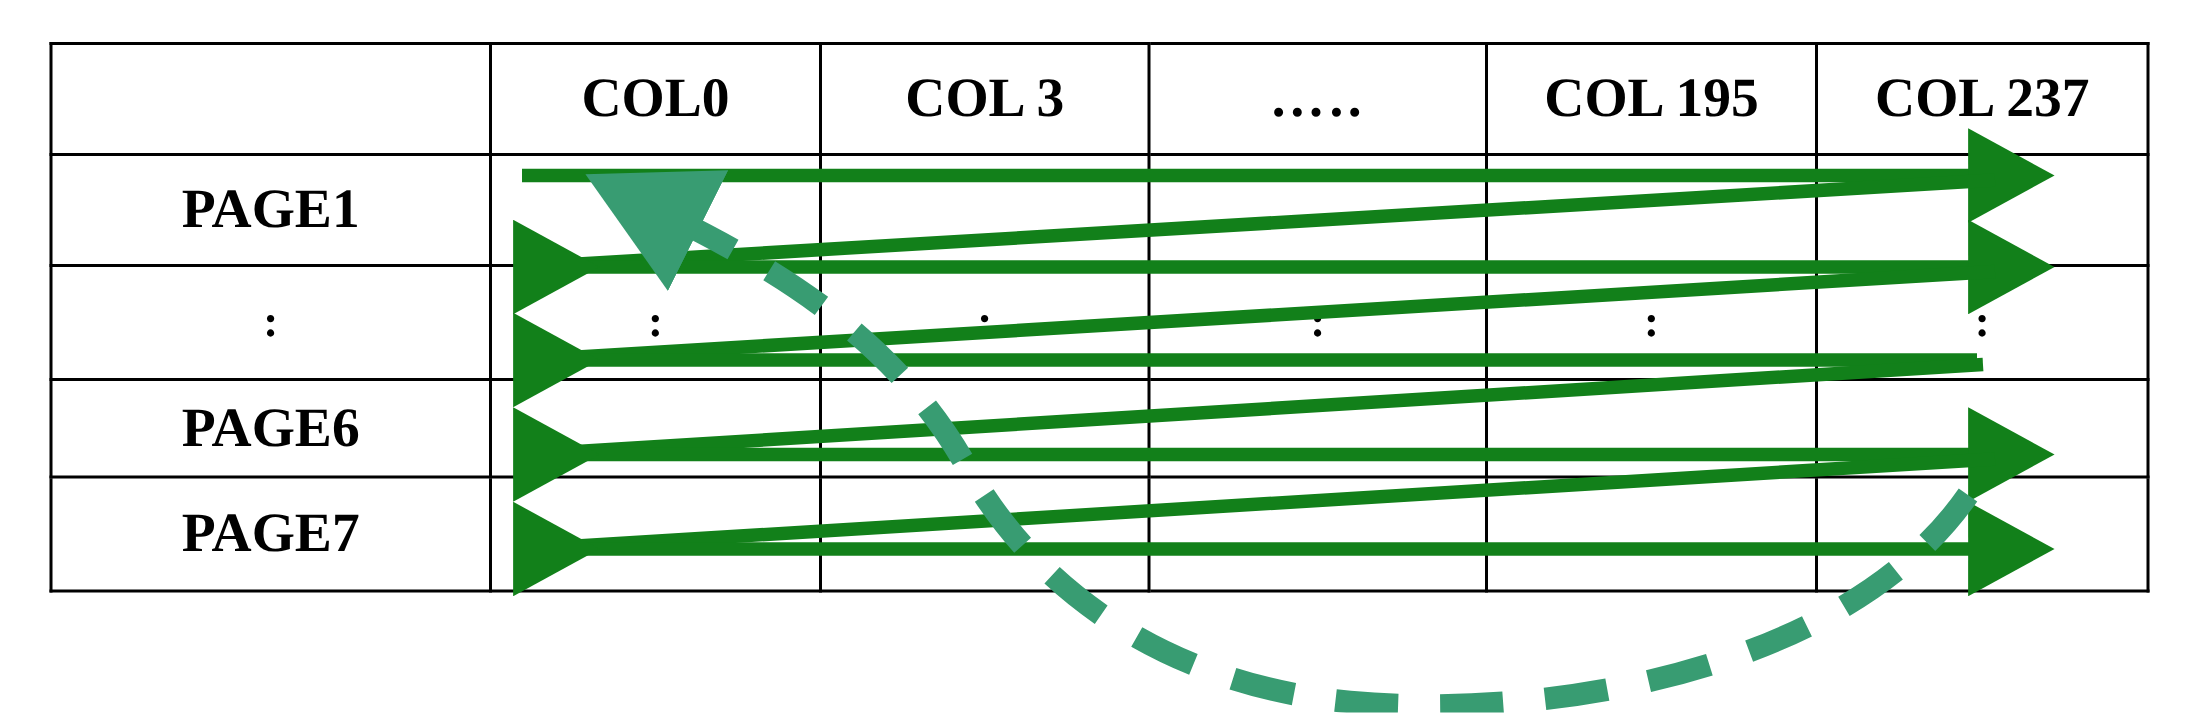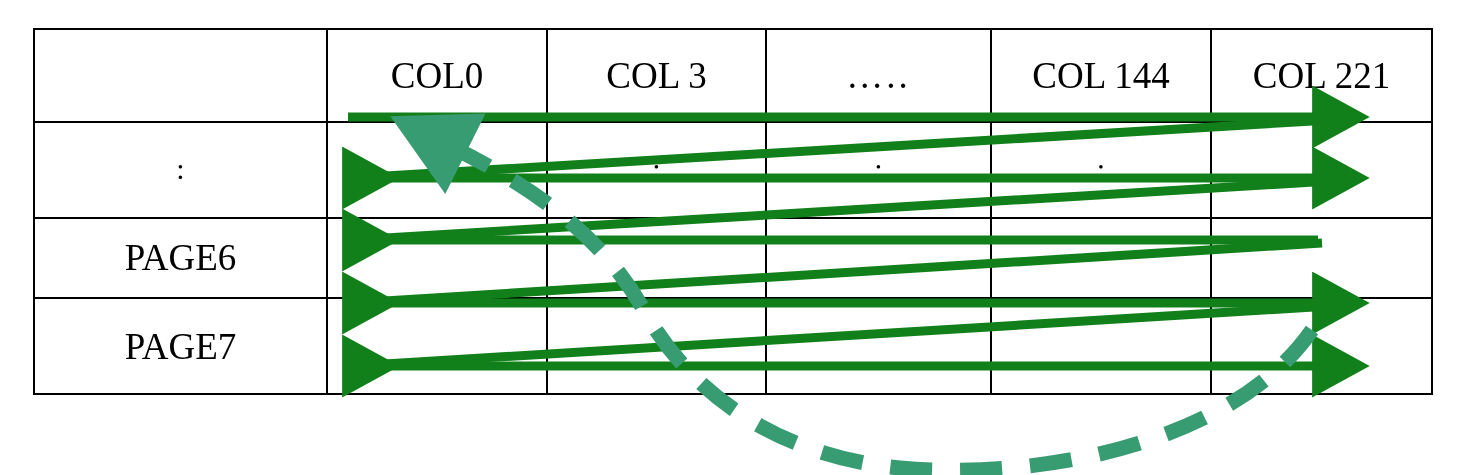--- a/index.html
+++ b/index.html
@@ -31,21 +31,21 @@
     z-index: 1;
   }
   #scan-table td {
     border: 2px solid #000000;
     text-align: center;
     vertical-align: middle;
     font-size: 37px;
     line-height: 1;
     color: #000000;
     padding: 0;
-    font-weight: normal;
+    font-weight: bold;
   }
   .col-rowlabel { width: 293px; }
   .col-c0       { width: 220px; }
   .col-c1       { width: 219px; }
   .col-dots     { width: 225px; }
   .col-c126     { width: 220px; }
   .col-c127     { width: 221px; }
 
   .r-head  { height: 60px; }
   .r-p0    { height: 60px; }
@@ -89,25 +89,33 @@
       <col class="col-dots">
       <col class="col-c126">
       <col class="col-c127">
     </colgroup>
     <tbody>
       <tr class="r-head">
         <td></td>
         <td>COL0</td>
         <td>COL 3</td>
         <td class="hdots">…..</td>
-        <td>COL 144</td>
-        <td>COL 221</td>
-      </tr>
-
-
+        <td>COL 195</td>
+        <td>COL 237</td>
+      </tr>
+
+
+      <tr class="r-p1">
+        <td>PAGE1</td>
+        <td></td>
+        <td></td>
+        <td></td>
+        <td></td>
+        <td></td>
+      </tr>
 
       <tr class="r-mid">
         <td>
             <span class="vdots">:</span>
           </td>
         <td>
             <span class="vdots">:</span>
           </td>
         <td>
             <span class="vdots">:</span>

